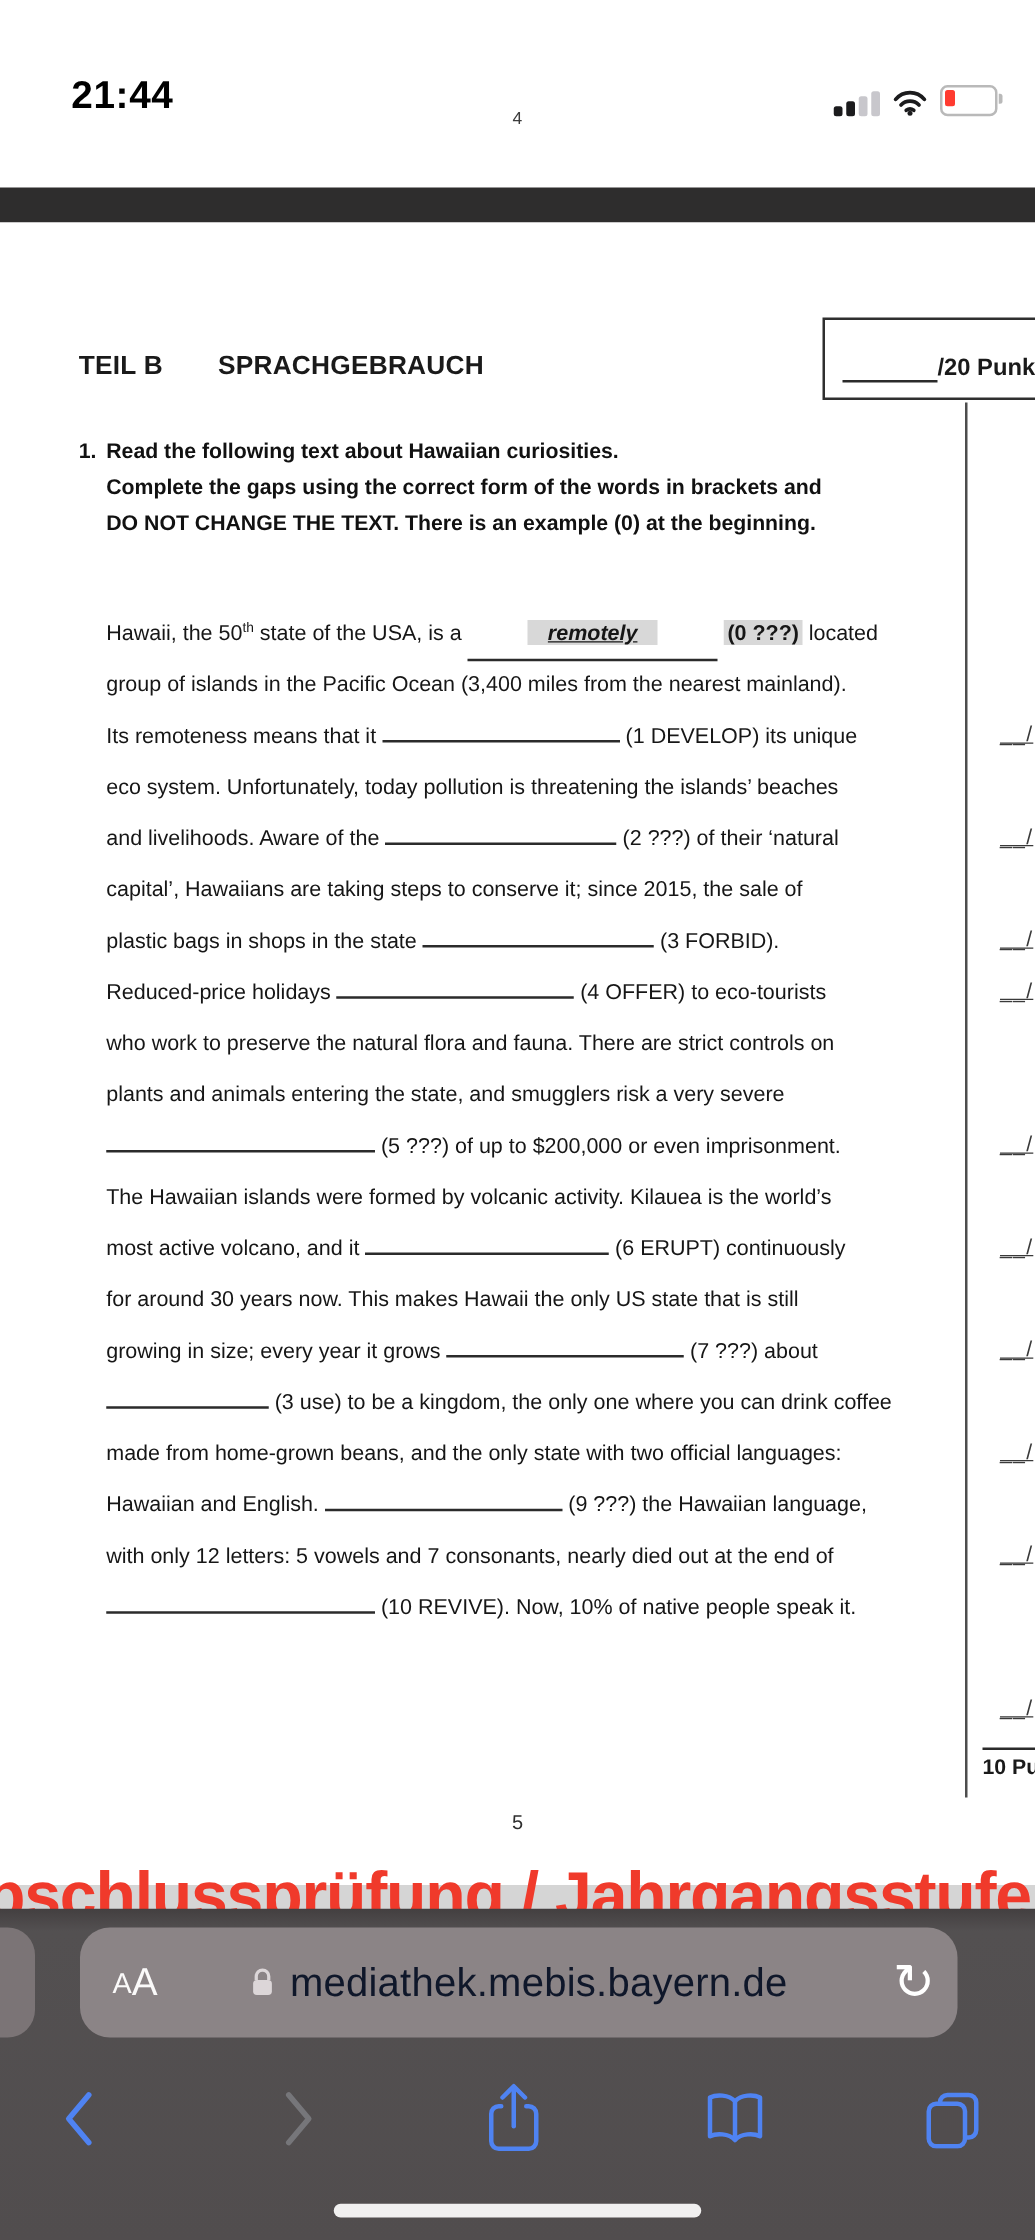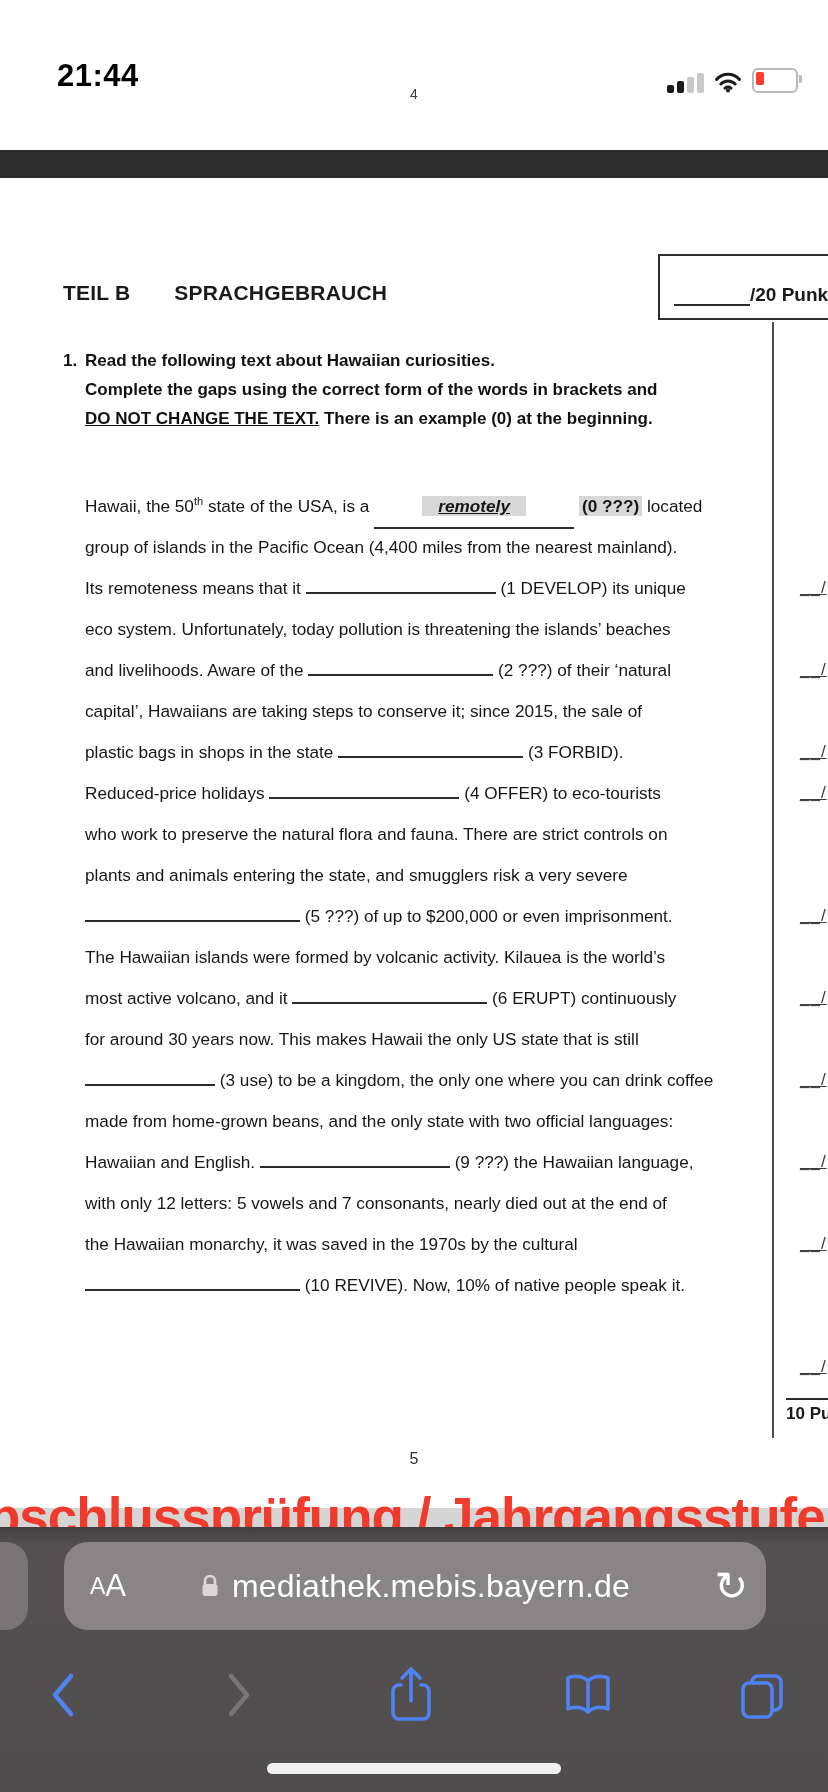--- a/index.html
+++ b/index.html
@@ -25,21 +25,21 @@
   .points-box{position:absolute;left:658px;top:76px;width:215px;height:66px;border:2px solid #2f2f2f;
               display:flex;align-items:flex-end;padding:0 0 12px 14px;box-sizing:border-box;white-space:nowrap;}
   .points-blank{display:inline-block;width:76px;border-bottom:2px solid #2b2b2b;height:16px;}
   .points-label{font-size:19px;font-weight:700;}
   .vrule{position:absolute;left:772px;top:144px;width:2px;height:1116px;background:#4d4d4d;}
 
   .instructions{position:absolute;left:63px;top:168px;width:680px;font-size:17px;font-weight:700;line-height:29px;color:#111;}
   .instr-row{display:flex;}
   .instr-num{width:22px;flex:0 0 22px;}
   .indent{padding-left:22px;}
-  .uline{text-decoration:underline;}
+  .uline{}
 
   .para{position:absolute;left:85px;top:308px;width:700px;font-size:17.2px;line-height:41px;color:#161616;}
   .para-line{white-space:nowrap;height:41px;}
   sup.th{font-size:11px;vertical-align:super;line-height:0;}
   .gap{display:inline-block;border-bottom:2px solid #2b2b2b;height:14px;vertical-align:baseline;}
   .exgap{display:inline-block;border-bottom:2px solid #2b2b2b;text-align:center;vertical-align:baseline;}
   .exword{font-weight:700;font-style:italic;text-decoration:underline;background:#d8d8d8;padding:0 16px;margin-top:48px;}
   .hl{font-weight:700;background:#d8d8d8;padding:0 3px;}
 
   .marks{position:absolute;left:800px;top:308px;width:60px;}
@@ -55,21 +55,21 @@
   
   .safari{position:absolute;left:0;top:1527px;width:828px;height:265px;
           background:linear-gradient(#433f40,#535051 18px,#514d4e);}
   .peek{position:absolute;left:-20px;top:15px;width:48px;height:88px;border-radius:22px;background:#7b7476;}
   .url-capsule{position:absolute;left:64px;top:15px;width:702px;height:88px;border-radius:24px;background:#8b8486;
                display:flex;align-items:center;justify-content:center;}
   .aa{position:absolute;left:26px;top:0;height:88px;display:flex;align-items:center;
       font-size:31px;color:#fbfafa;}
   .aa .sm{font-size:23px;}
   .lockwrap{margin-right:12px;display:flex;align-items:center;}
-  .url-text{font-size:32px;color:#ffffff;letter-spacing:.2px;}
+  .url-text{font-size:32px;color:#0f172a;letter-spacing:.2px;}
   .refresh{position:absolute;right:18px;top:0;height:88px;display:flex;align-items:center;
            font-size:40px;color:#ffffff;font-family:"DejaVu Sans",sans-serif;}
   .toolbar{position:absolute;left:0;top:123px;width:828px;height:90px;}
   .tool{position:absolute;top:0;height:90px;display:flex;align-items:center;justify-content:center;}
   .home-indicator{position:absolute;left:267px;top:236px;width:294px;height:11px;border-radius:6px;background:#f1f0f0;}
 </style>
 </head>
 <body>
 
 <div class="phone">
@@ -115,38 +115,38 @@
         <span>Read the following text about Hawaiian curiosities.</span>
       </div>
       <div class="indent">Complete the gaps using the correct form of the words in brackets and</div>
       <div class="indent">
         <span class="uline">DO NOT CHANGE THE TEXT.</span><span> There is an example (0) at the beginning.</span>
       </div>
     </div>
 
     <div class="para" id="para">
         <div class="para-line"><span>Hawaii, the 50</span><sup class="th">th</sup><span> state of the USA, is a </span><span class="exgap" style="width: 200px;"><span class="exword">remotely</span></span><span> </span><span class="hl">(0 ???)</span><span> located</span></div>
-        <div class="para-line"><span>group of islands in the Pacific Ocean (4,400 miles from the nearest mainland).</span></div>
+        <div class="para-line"><span>group of islands in the Pacific Ocean (3,400 miles from the nearest mainland).</span></div>
         <div class="para-line"><span>Its remoteness means that it </span><span class="gap" style="width: 190px;"></span><span> (1 DEVELOP) its unique</span></div>
         <div class="para-line"><span>eco system. Unfortunately, today pollution is threatening the islands’ beaches</span></div>
         <div class="para-line"><span>and livelihoods. Aware of the </span><span class="gap" style="width: 185px;"></span><span> (2 ???) of their ‘natural</span></div>
         <div class="para-line"><span>capital’, Hawaiians are taking steps to conserve it; since 2015, the sale of</span></div>
         <div class="para-line"><span>plastic bags in shops in the state </span><span class="gap" style="width: 185px;"></span><span> (3 FORBID).</span></div>
         <div class="para-line"><span>Reduced-price holidays </span><span class="gap" style="width: 190px;"></span><span> (4 OFFER) to eco-tourists</span></div>
         <div class="para-line"><span>who work to preserve the natural flora and fauna. There are strict controls on</span></div>
         <div class="para-line"><span>plants and animals entering the state, and smugglers risk a very severe</span></div>
         <div class="para-line"><span class="gap" style="width: 215px;"></span><span> (5 ???) of up to $200,000 or even imprisonment.</span></div>
         <div class="para-line"><span>The Hawaiian islands were formed by volcanic activity. Kilauea is the world’s</span></div>
         <div class="para-line"><span>most active volcano, and it </span><span class="gap" style="width: 195px;"></span><span> (6 ERUPT) continuously</span></div>
         <div class="para-line"><span>for around 30 years now. This makes Hawaii the only US state that is still</span></div>
+        <div class="para-line"><span>growing in size; every year it grows </span><span class="gap" style="width: 190px;"></span><span> (7 ???) about</span></div>
         <div class="para-line"><span class="gap" style="width: 130px;"></span><span> (3 use) to be a kingdom, the only one where you can drink coffee</span></div>
         <div class="para-line"><span>made from home-grown beans, and the only state with two official languages:</span></div>
         <div class="para-line"><span>Hawaiian and English. </span><span class="gap" style="width: 190px;"></span><span> (9 ???) the Hawaiian language,</span></div>
         <div class="para-line"><span>with only 12 letters: 5 vowels and 7 consonants, nearly died out at the end of</span></div>
-        <div class="para-line"><span>the Hawaiian monarchy, it was saved in the 1970s by the cultural</span></div>
         <div class="para-line"><span class="gap" style="width: 215px;"></span><span> (10 REVIVE). Now, 10% of native people speak it.</span></div>
       </div>
     <div class="marks" id="marks">
         <div class="margin-mark" style="top: 92px;">__/</div>
         <div class="margin-mark" style="top: 174px;">__/</div>
         <div class="margin-mark" style="top: 256px;">__/</div>
         <div class="margin-mark" style="top: 297px;">__/</div>
         <div class="margin-mark" style="top: 420px;">__/</div>
         <div class="margin-mark" style="top: 502px;">__/</div>
         <div class="margin-mark" style="top: 584px;">__/</div>

